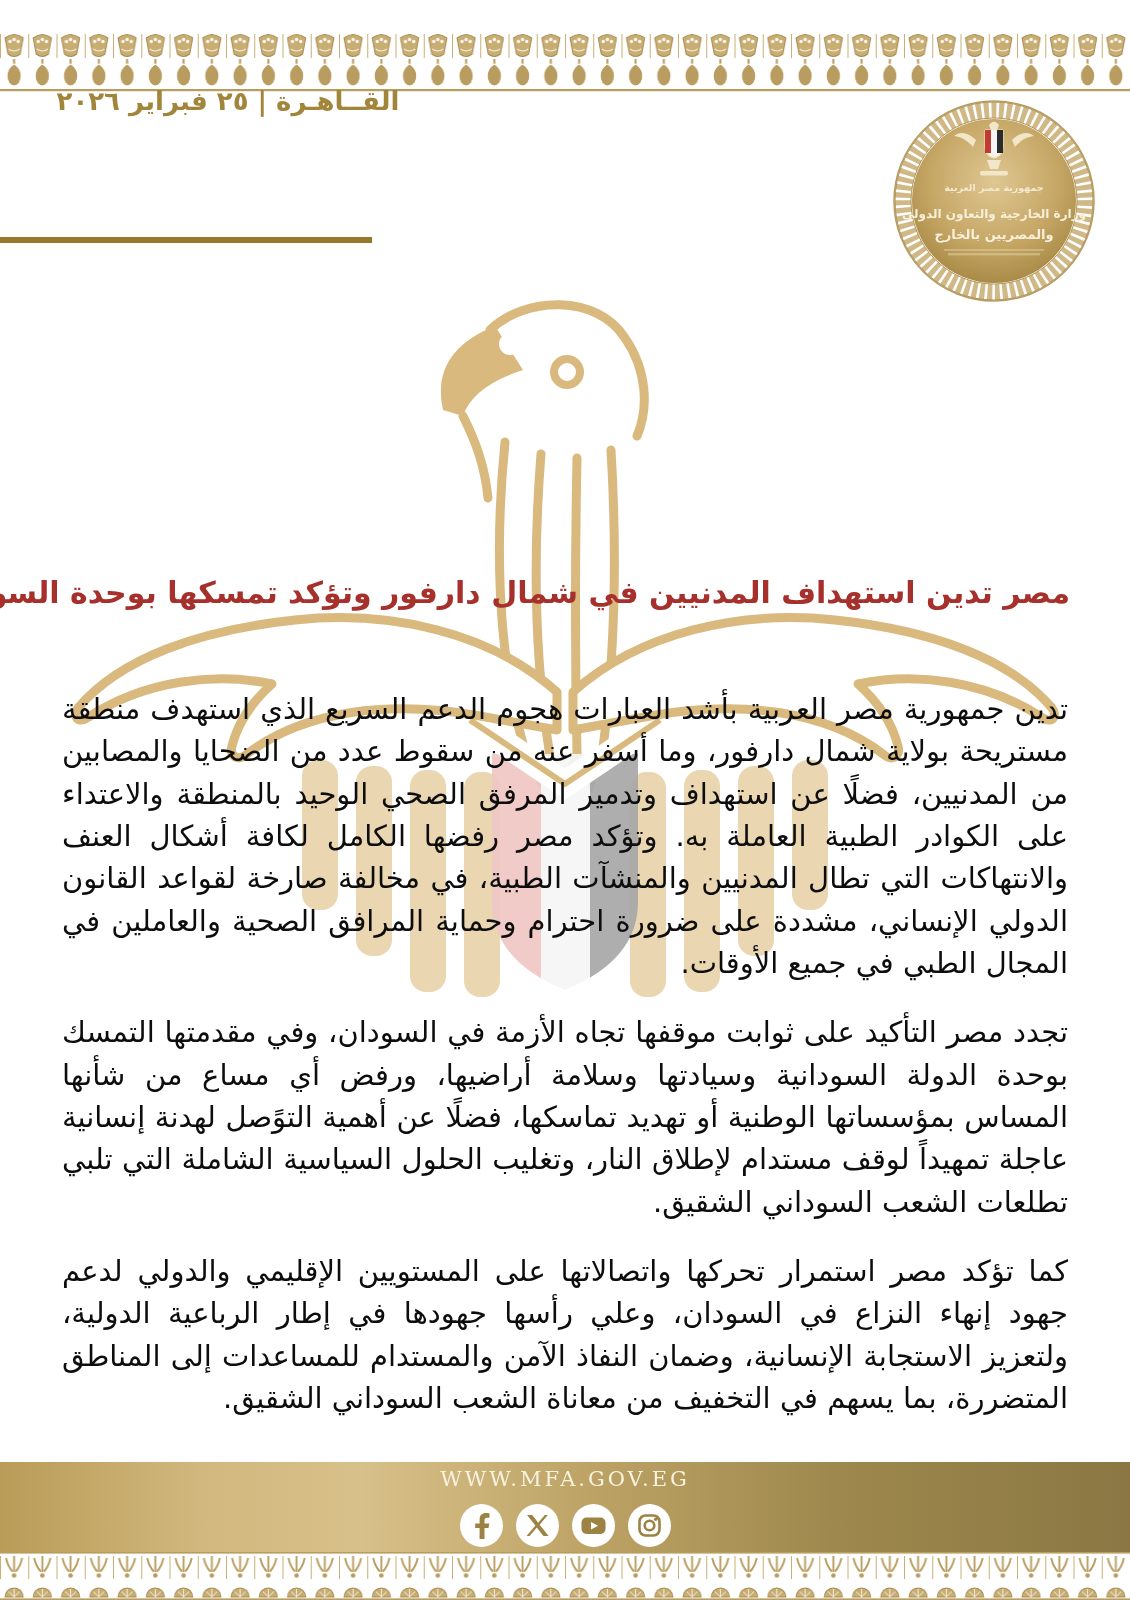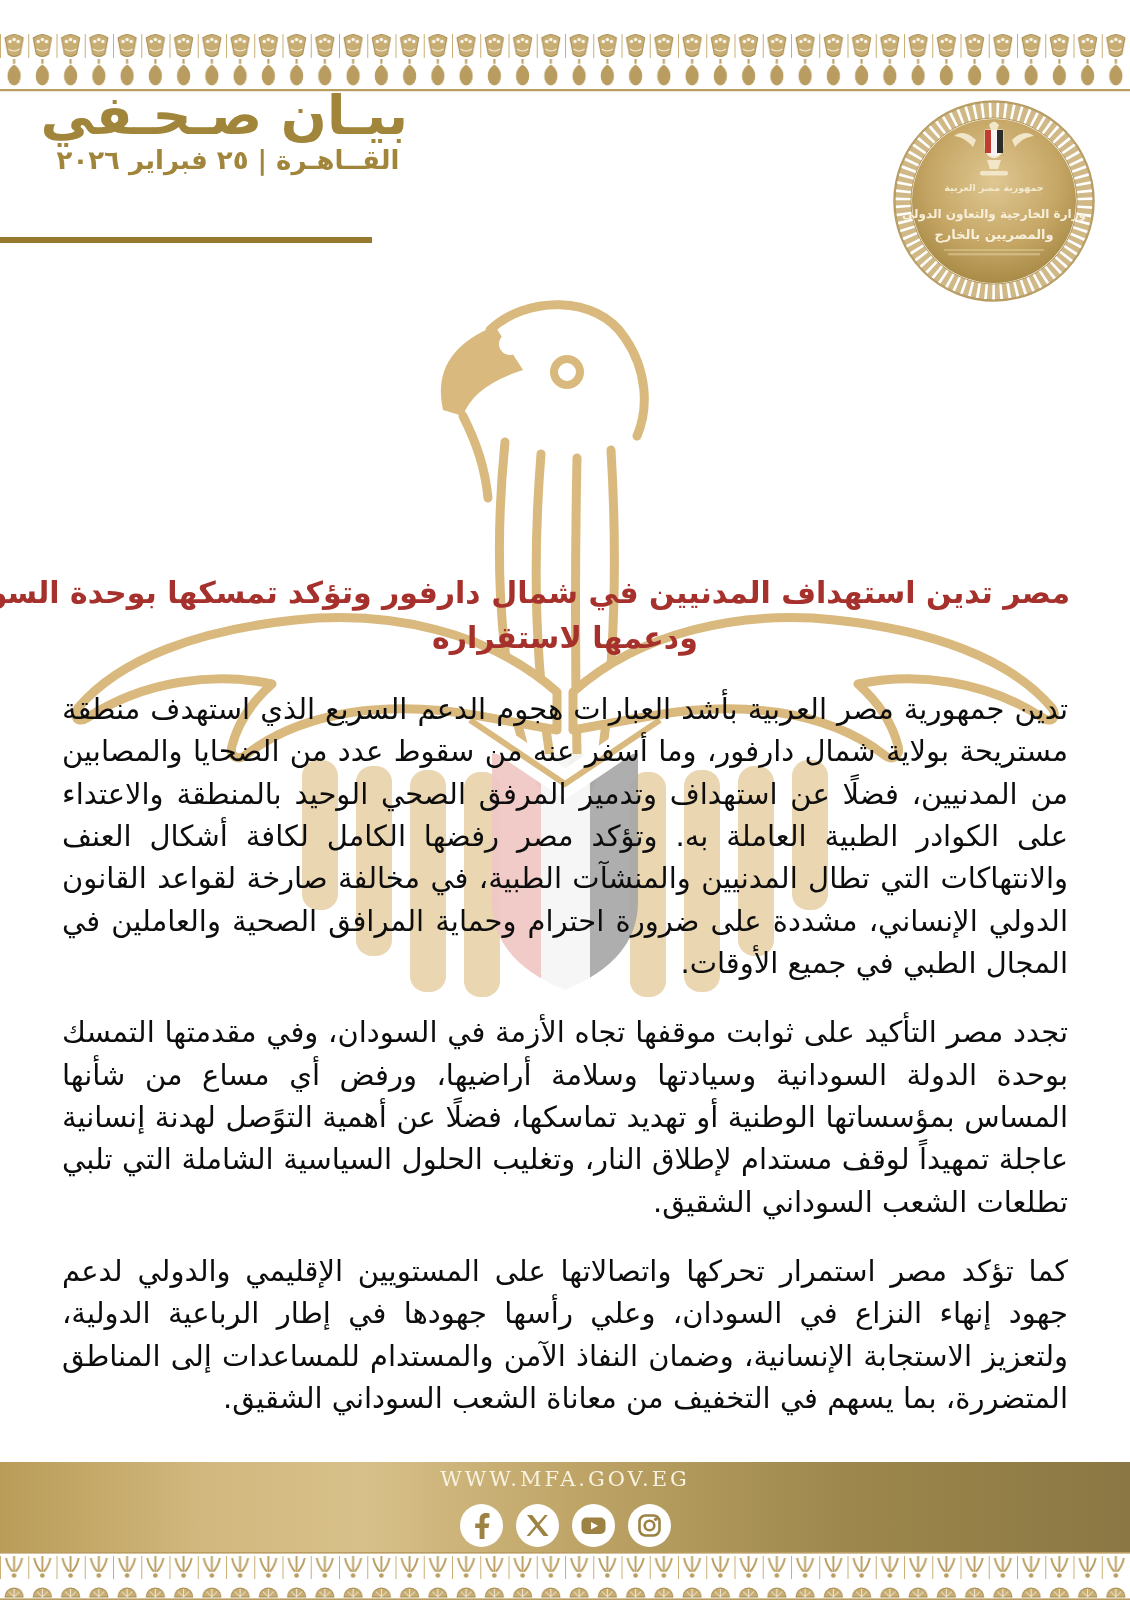--- a/index.html
+++ b/index.html
@@ -65,21 +65,20 @@
         <path d="M8.5,21 Q14.1,25 19.7,21" fill="none" stroke="#fff" stroke-width="1" opacity="0.8"></path>
         <line x1="14.1" y1="31" x2="14.1" y2="38" stroke="#b59a5e" stroke-width="2"></line>
         <path d="M14.1,36 C7,40 5,48 9,55 Q14.1,61 19.2,55 C23.2,48 21.2,40 14.1,36 Z" fill="#b99d60" stroke="#ffffff" stroke-width="1"></path>
         <rect x="0" y="61" width="28.25" height="2.2" fill="#b99d60"></rect>
       </pattern>
     </defs>
     <rect x="0" y="0" width="1130" height="64" fill="url(#topPat)"></rect>
   </svg>
 
   <div class="header-left">
-    <div class="press-title">بيـان صـحـفي</div>
     <div class="dateline">القــاهـرة | ٢٥ فبراير ٢٠٢٦</div>
   </div>
   <div class="gold-rule"></div>
 
   <svg class="seal" viewBox="0 0 212 214">
     <defs>
       <radialGradient id="sealGrad" cx="50%" cy="38%" r="72%">
         <stop offset="0%" stop-color="#dfc792"></stop>
         <stop offset="55%" stop-color="#c5a665"></stop>
         <stop offset="100%" stop-color="#9d7f3a"></stop>
@@ -152,21 +151,20 @@
     <path d="M430,428 L525,492 L620,428" stroke="#d9b97d" stroke-width="6" fill="none"></path>
 
     <g fill="#ffffff" stroke="#d9b97d" stroke-width="9" stroke-linejoin="round">
       <path id="wingL" d="M517,400 C450,340 350,318 255,328 C160,338 80,366 38,416 C32,424 38,432 47,426 C105,388 175,380 232,392 C212,410 198,430 192,454 C189,464 198,470 207,462 C265,418 350,408 440,424 L517,438 Z"></path>
       <use href="#wingL" transform="translate(1050,0) scale(-1,1)"></use>
     </g>
   </svg>
 
   <div class="headline">
     <div class="hl-line">مصر تدين استهداف المدنيين في شمال دارفور وتؤكد تمسكها بوحدة السودان</div>
-    <div class="hl-line">ودعمها لاستقراره</div>
   </div>
 
   <div class="body-text">
     <p>تدين جمهورية مصر العربية بأشد العبارات هجوم الدعم السريع  الذي استهدف منطقة مستريحة بولاية شمال دارفور، وما أسفر عنه من سقوط عدد من الضحايا والمصابين من المدنيين، فضلًا عن استهداف وتدمير المرفق الصحي الوحيد بالمنطقة والاعتداء على الكوادر الطبية العاملة به. وتؤكد مصر رفضها الكامل لكافة أشكال العنف والانتهاكات التي تطال المدنيين والمنشآت الطبية، في مخالفة صارخة لقواعد القانون الدولي الإنساني، مشددة على ضرورة احترام وحماية المرافق الصحية والعاملين في المجال الطبي في جميع الأوقات.</p>
     <p>تجدد مصر التأكيد على ثوابت موقفها تجاه الأزمة في السودان، وفي مقدمتها التمسك بوحدة الدولة السودانية وسيادتها وسلامة أراضيها، ورفض أي مساع من شأنها المساس بمؤسساتها الوطنية أو تهديد تماسكها، فضلًا عن أهمية التوًصل لهدنة إنسانية عاجلة تمهيداً لوقف مستدام لإطلاق النار، وتغليب الحلول السياسية الشاملة التي تلبي تطلعات الشعب السوداني الشقيق.</p>
     <p>كما تؤكد مصر استمرار تحركها واتصالاتها على المستويين الإقليمي والدولي لدعم جهود إنهاء النزاع في السودان، وعلي رأسها جهودها في إطار الرباعية الدولية، ولتعزيز الاستجابة الإنسانية، وضمان النفاذ الآمن والمستدام للمساعدات إلى المناطق المتضررة، بما يسهم في التخفيف من معاناة الشعب السوداني الشقيق.</p>
   </div>
 
   <div class="footer-band">
     <div class="website">WWW.MFA.GOV.EG</div>

